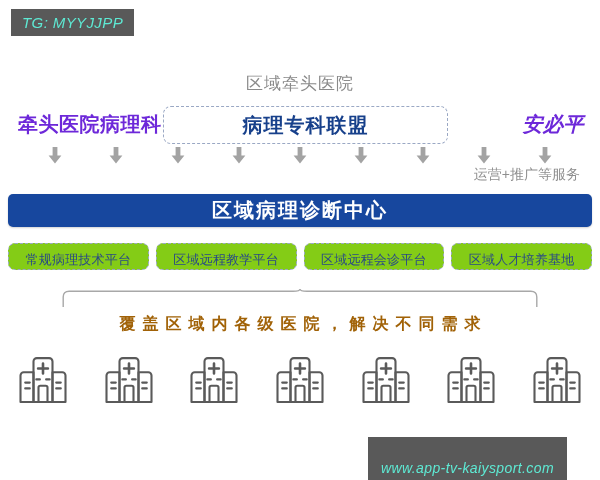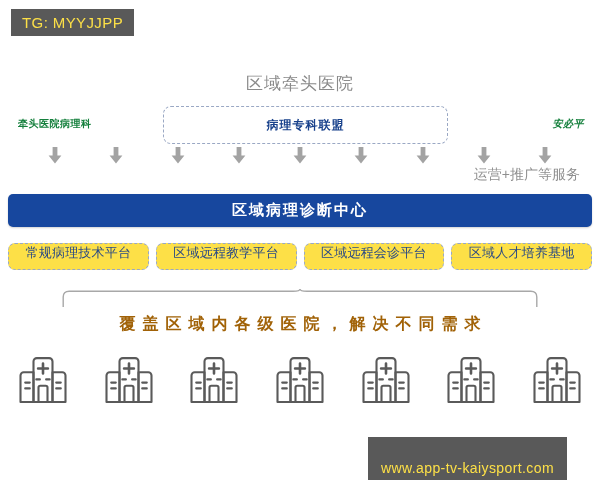--- a/index.html
+++ b/index.html
@@ -12,27 +12,28 @@
     background: #ffffff;
     font-family: "Liberation Sans", "DejaVu Sans", sans-serif;
     position: relative;
     overflow: hidden;
   }
 
   
   .wm {
     position: absolute;
     background: #595959;
-    color: #fde047;
+    color: #5eead4;
     font-size: 15px;
     letter-spacing: 0.4px;
     display: flex;
     align-items: center;
     justify-content: center;
     white-space: nowrap;
+    font-style: italic;
   }
   #wm-top {
     left: 11px;
     top: 9px;
     height: 27px;
     padding: 0 11px;
   }
   #wm-bottom {
     left: 368px;
     top: 437px;
@@ -61,44 +62,44 @@
     right: 10px;
     top: 106px;
     height: 36px;
   }
   .side-label {
     position: absolute;
     top: 0;
     height: 36px;
     display: flex;
     align-items: center;
-    font-size: 10px;
+    font-size: 20px;
     font-weight: bold;
-    color: #15803d;
+    color: #6d28d9;
     letter-spacing: 0.5px;
     white-space: nowrap;
   }
   #label-left { left: 8px; }
   #label-right { right: 6px; font-style: italic; }
 
   #alliance-box {
     position: absolute;
     left: 153px;
     right: 142px;
     top: 0;
     height: 36px;
     border: 1.6px dashed #9aa8c4;
     border-radius: 8px;
     background: #ffffff;
     display: flex;
     align-items: center;
     justify-content: center;
   }
   #alliance-label {
-    font-size: 12px;
+    font-size: 20px;
     font-weight: bold;
     color: #17408b;
     letter-spacing: 1px;
   }
 
   
   #arrow-row {
     position: absolute;
     left: 48px;
     right: 48px;
@@ -141,44 +142,44 @@
     height: 33px;
     background: #17479e;
     border-radius: 5px;
     display: flex;
     align-items: center;
     justify-content: center;
     box-shadow: 0 1px 2px rgba(0,0,0,0.18);
   }
   #center-bar-label {
     color: #ffffff;
-    font-size: 15px;
+    font-size: 20px;
     font-weight: bold;
     letter-spacing: 2px;
   }
 
   
   #platforms {
     position: absolute;
     left: 8px;
     right: 8px;
     top: 243px;
     height: 27px;
     display: flex;
     justify-content: space-between;
     gap: 7px;
   }
   .platform-box {
     flex: 1 1 0;
     border: 1.4px dashed #9aa8c4;
     border-radius: 7px;
     display: flex;
-    align-items: flex-start;
+    align-items: flex-end;
     justify-content: center;
-    background: #fde047;
+    background: #84cc16;
   }
   .platform-label {
     font-size: 13px;
     color: #2a4a85;
     white-space: nowrap;
     letter-spacing: 0.2px;
   }
 
   
   #bracket-wrap {

